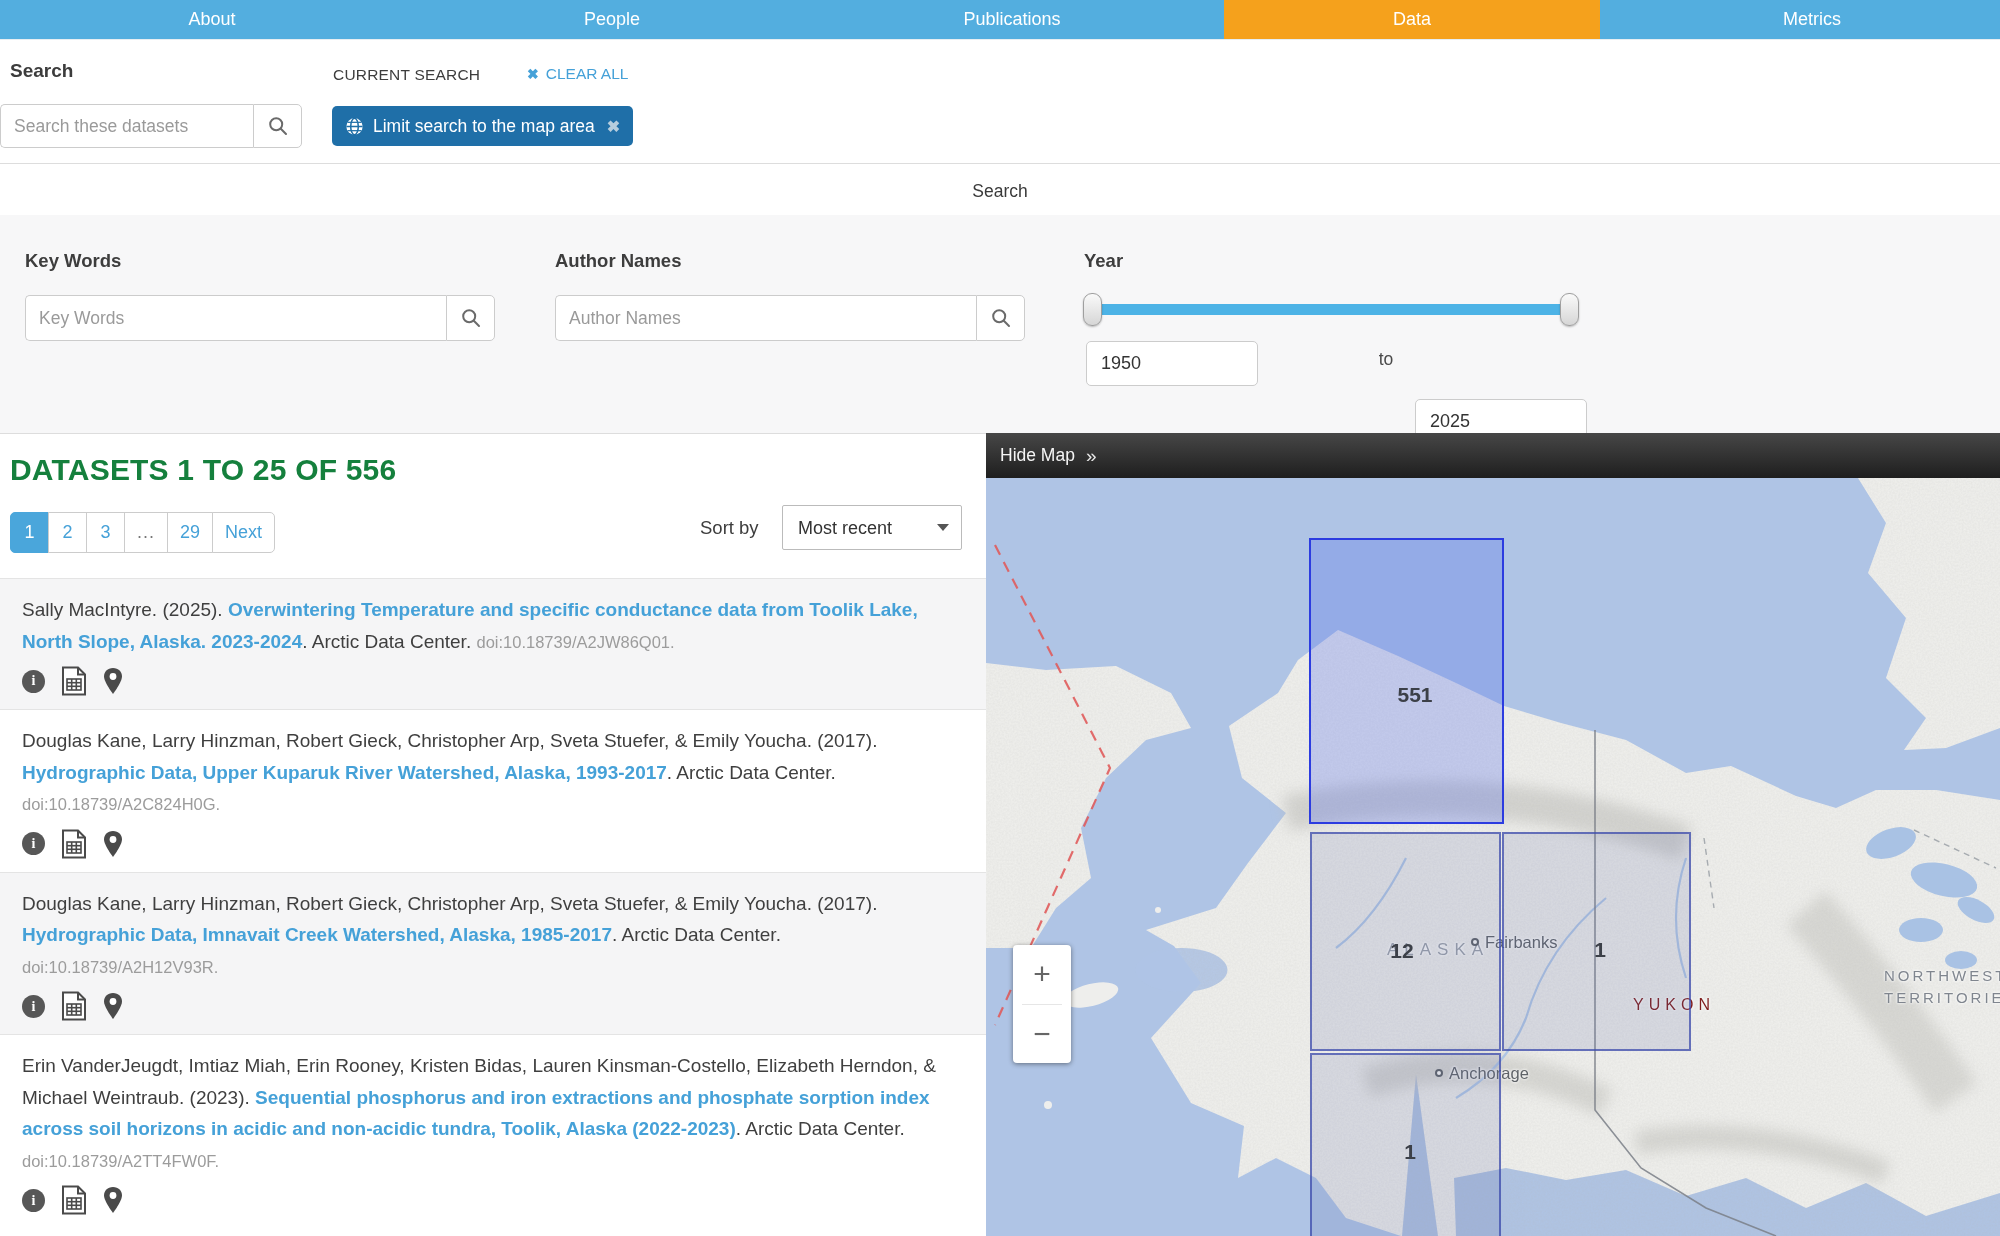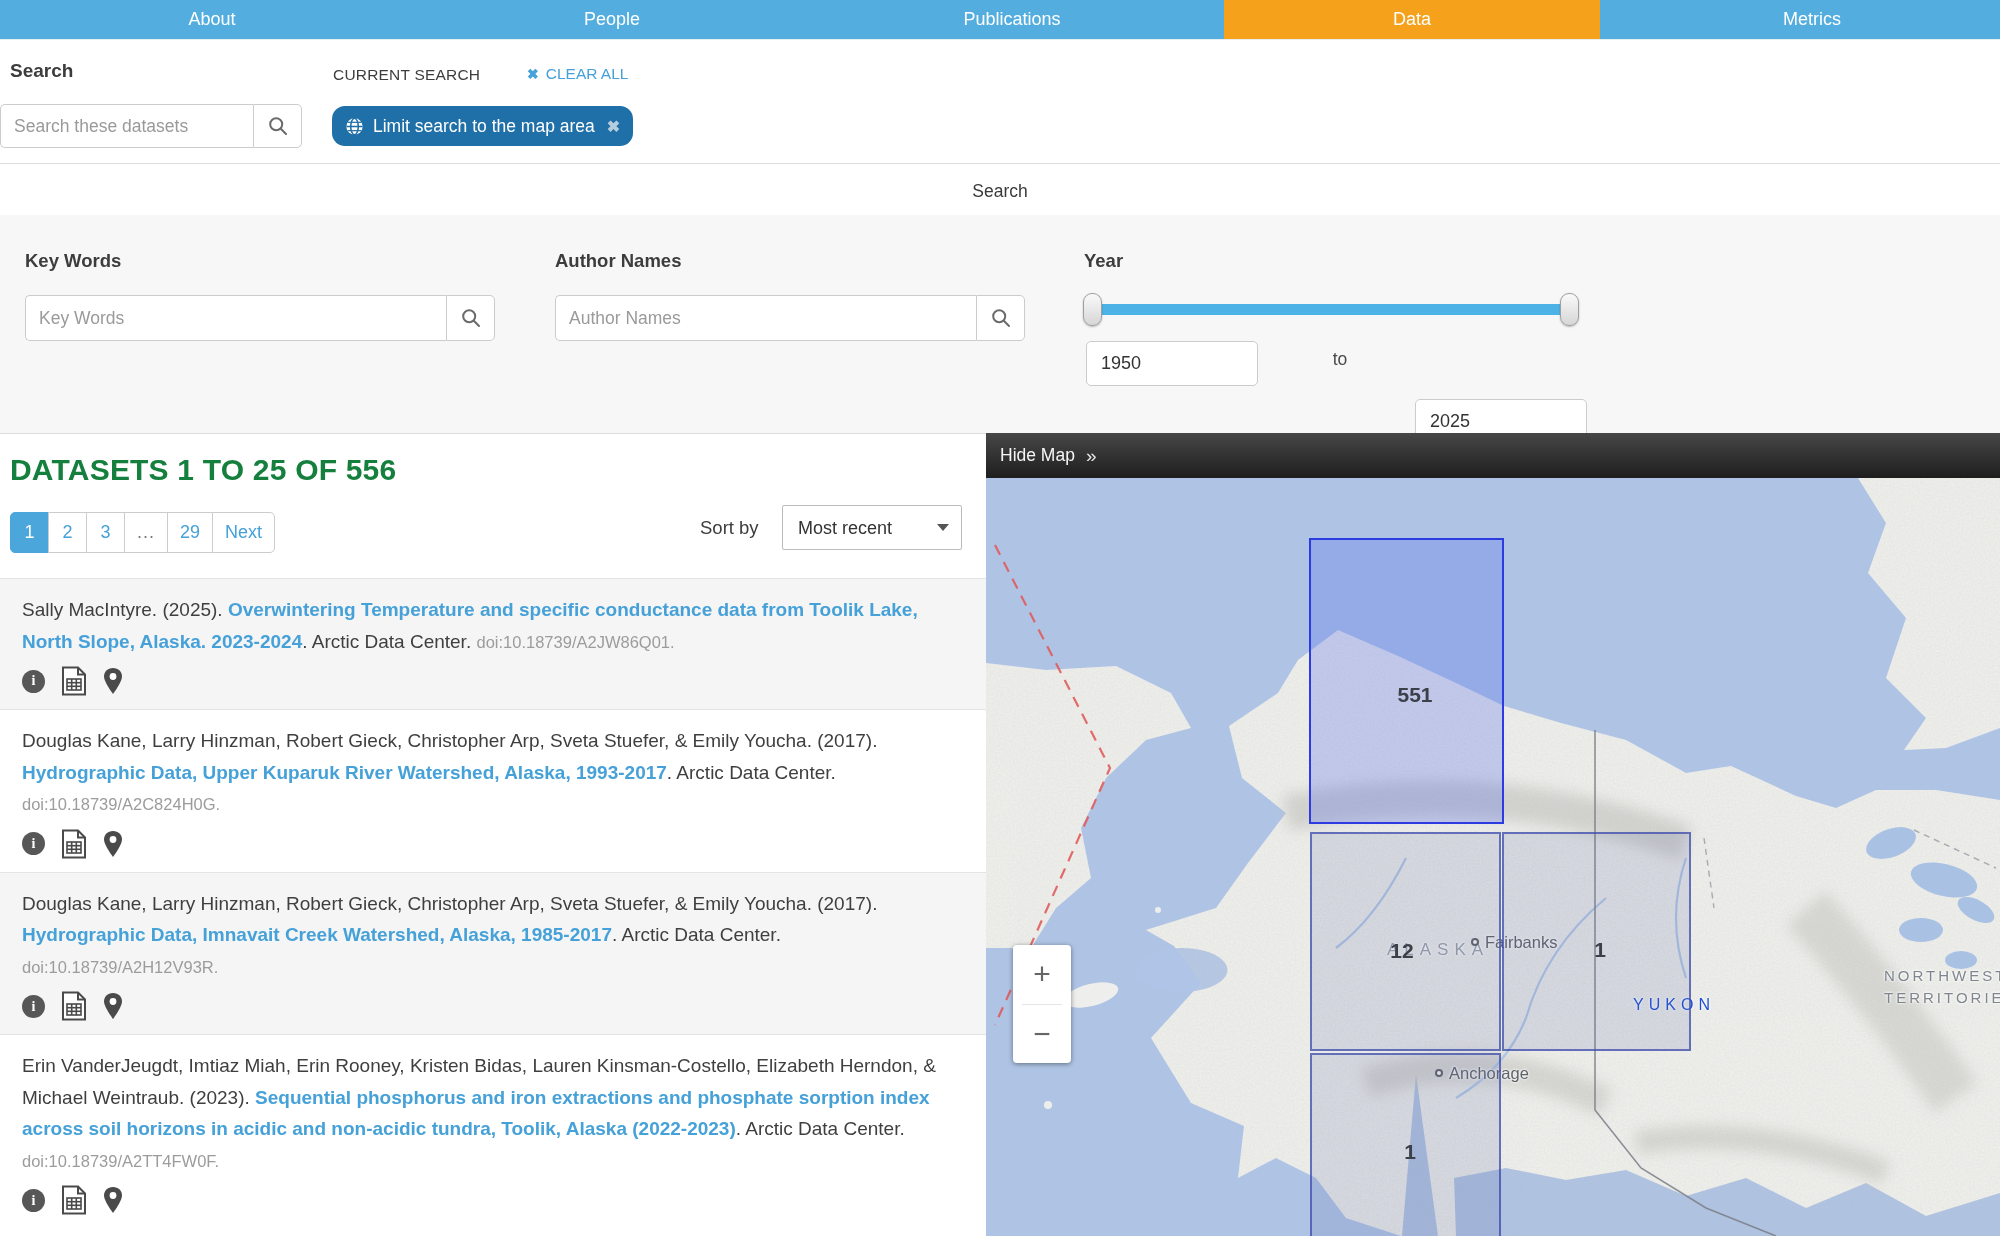--- a/index.html
+++ b/index.html
@@ -20,21 +20,21 @@
   .search-group input { flex:1; border:1px solid #ccc; border-right:none; border-radius:5px 0 0 5px;
     padding:0 13px; font-size:17.5px; color:#333; outline:none; font-family:inherit; }
   .search-group input::placeholder { color:#9a9a9a; }
   .search-btn { width:49px; border:1px solid #ccc; border-radius:0 5px 5px 0; background:#fff;
     display:flex; align-items:center; justify-content:center; cursor:pointer; }
   .current-search { position:absolute; left:333px; top:66px; font-size:15.5px; color:#3d3d3d; letter-spacing:.2px; }
   .clear-all { position:absolute; left:527px; top:65px; font-size:15.5px; color:#45a1d8; cursor:pointer;
     display:flex; align-items:center; gap:7px; }
   .clear-all .x { font-weight:bold; font-size:14px; }
   .filter-chip { position:absolute; left:332px; top:106px; height:40px; background:#1f6fa8;
-    border-radius:13px; display:flex; align-items:center; padding:0 13px; cursor:pointer; }
+    border-radius:5px; display:flex; align-items:center; padding:0 13px; cursor:pointer; }
   .filter-chip .chip-label { color:#fff; font-size:17.5px; margin-left:9px; }
   .filter-chip .chip-x { color:#b6cddd; font-weight:bold; font-size:16px; margin-left:12px; }
 
   .divider-1 { position:absolute; left:0; top:163px; width:2000px; border-top:1px solid #ddd; }
   .panel-title { position:absolute; left:0; top:181px; width:2000px; text-align:center;
     font-size:17.5px; color:#3a3a3a; }
 
   
   .filter-panel { position:absolute; left:0; top:215px; width:2000px; height:218px; background:#f7f7f8; }
   .flabel { position:absolute; font-size:18.5px; font-weight:bold; color:#3d3d3d; }
@@ -44,21 +44,21 @@
   .fgroup input::placeholder { color:#9a9a9a; }
 
   .year-track { position:absolute; left:1086px; top:304px; width:490px; height:11px;
     background:#4db3e6; border-radius:6px; }
   .year-handle { position:absolute; top:-11px; width:19px; height:33px; border-radius:9px;
     background:linear-gradient(#fafafa,#d6d6d6); border:1px solid #9f9f9f;
     box-shadow:0 1px 2px rgba(0,0,0,.25); cursor:pointer; }
   .year-handle.left { left:-3px; } .year-handle.right { right:-3px; }
   .year-input { position:absolute; width:172px; height:45px; border:1px solid #ccc; border-radius:5px;
     padding:0 14px; font-size:18px; color:#333; outline:none; font-family:inherit; }
-  .to-word { position:absolute; left:1310px; top:349px; width:60px; text-align:center; font-size:17.5px; color:#4a4a4a; }
+  .to-word { position:absolute; left:1356px; top:349px; width:60px; text-align:center; font-size:17.5px; color:#4a4a4a; }
 
   
   .results-divider { position:absolute; left:0; top:433px; width:986px; border-top:1px solid #ddd; }
   .results-header { position:absolute; left:10px; top:453px; font-size:30px; font-weight:bold; color:#15803d; letter-spacing:.2px; }
   .pagination { position:absolute; left:10px; top:512px; display:flex; }
   .page-btn { min-width:39px; height:41px; border:1px solid #ccc; margin-left:-1px; background:#fff;
     display:flex; align-items:center; justify-content:center; font-size:18px; color:#45a1d8;
     cursor:pointer; padding:0 12px; }
   .page-btn.first { border-radius:5px 0 0 5px; margin-left:0; }
   .page-btn.last { border-radius:0 5px 5px 0; }
@@ -98,21 +98,21 @@
   .ov-12  { left:324px; top:354px; width:191px; height:219px; border:2px solid rgba(62,76,172,.75); background:rgba(96,106,168,.16); }
   .ov-1a  { left:516px; top:354px; width:189px; height:219px; border:2px solid rgba(62,76,172,.75); background:rgba(96,106,168,.16); }
   .ov-1b  { left:324px; top:575px; width:191px; height:200px; border:2px solid rgba(62,76,172,.75); background:rgba(96,106,168,.16); }
   .ov-count { position:absolute; transform:translate(-50%,-50%); font-size:21px; font-weight:bold; color:#3c4048; }
   .c-551 { left:429px; top:217px; } .c-12 { left:416px; top:473px; }
   .c-1a { left:614px; top:472px; } .c-1b { left:424px; top:674px; }
 
   .map-region-label { position:absolute; transform:translate(-50%,-50%); color:#9aa0a8;
     font-size:17px; letter-spacing:6px; text-shadow:0 0 3px #fff, 0 0 3px #fff; white-space:nowrap; }
   .lbl-alaska { left:452px; top:472px; }
-  .lbl-yukon { left:688px; top:527px; font-size:16px; letter-spacing:5px; color:#1d4ed8; }
+  .lbl-yukon { left:688px; top:527px; font-size:16px; letter-spacing:5px; color:#7f1d1d; }
   .lbl-nwt { position:absolute; left:898px; top:487px; width:112px; text-align:right; color:#7f858e;
     font-size:15px; letter-spacing:3px; line-height:1.45; text-shadow:0 0 3px #fff, 0 0 3px #fff; transform:none; }
   .lbl-nwt span { display:block; }
   .city { position:absolute; font-size:16.5px; color:#5f6368; text-shadow:0 0 3px #fff,0 0 3px #fff; }
   .city-dot { position:absolute; width:8px; height:8px; border:2px solid #5f6368; border-radius:50%; background:#f7f7f5; }
 
   .zoom-ctl { position:absolute; left:27px; top:467px; width:58px; height:118px; background:#fff;
     border-radius:4px; box-shadow:0 1px 5px rgba(0,0,0,.45); display:flex; flex-direction:column; }
   .zoom-btn { flex:1; display:flex; align-items:center; justify-content:center; font-size:30px;
     color:#666; cursor:pointer; }

